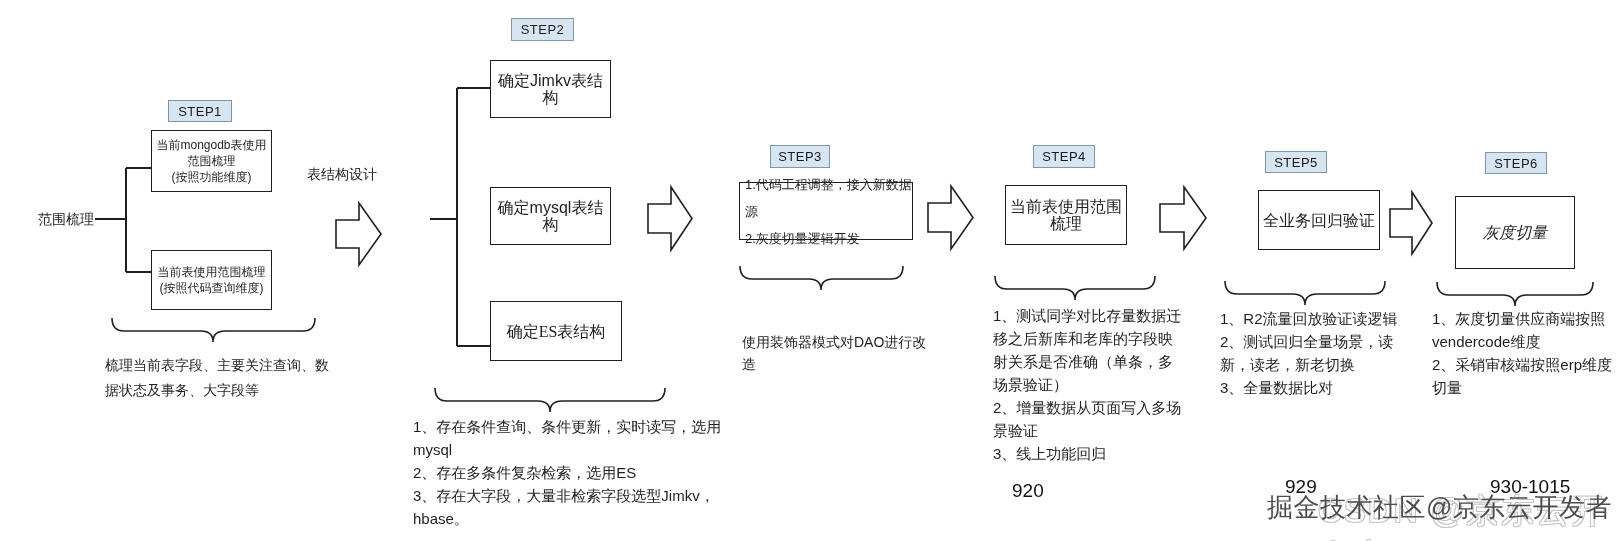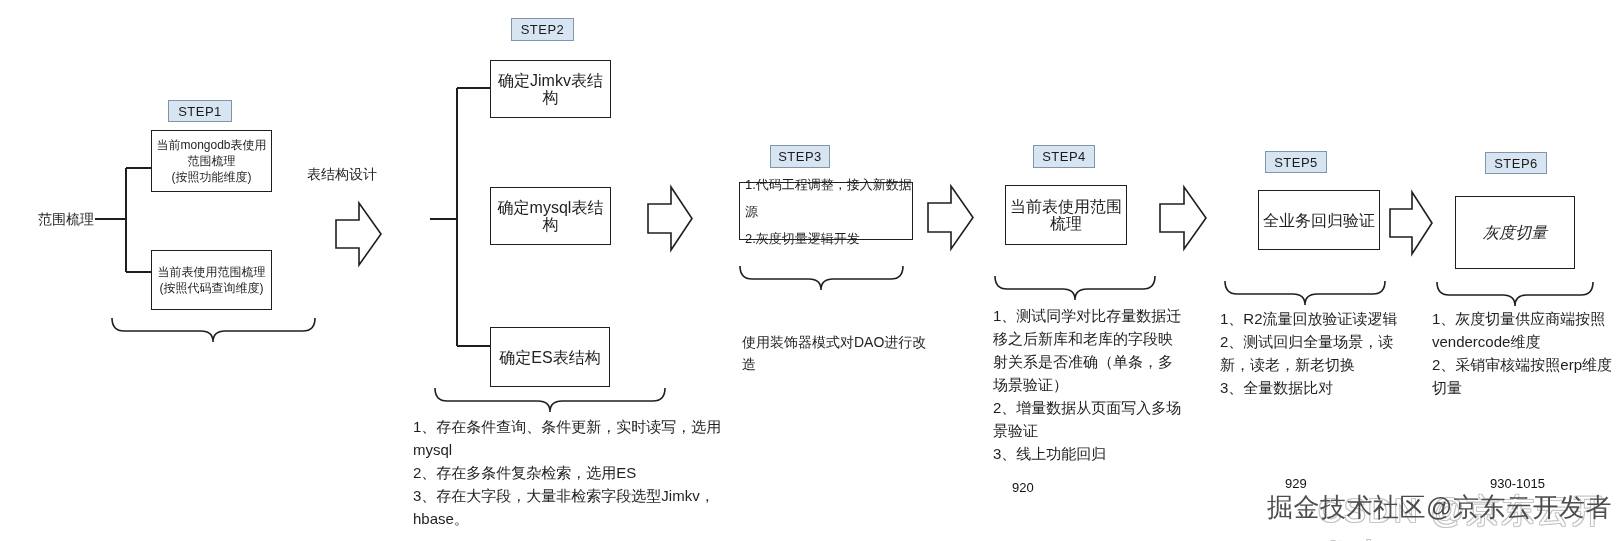--- a/index.html
+++ b/index.html
@@ -25,21 +25,21 @@
     display:flex;align-items:center;justify-content:center;
     text-align:center;white-space:pre-line;box-sizing:border-box;
   }
   .node.small{font-size:12px;line-height:16px;}
   .node.mid{font-size:16px;line-height:17px;}
   .node.left{justify-content:flex-start;text-align:left;padding-left:5px;font-size:13px;line-height:27px;}
   .note{white-space:pre-line;font-size:15px;line-height:23px;}
   .note.n1{font-size:14px;line-height:25px;}
   .note.n3{font-size:14px;line-height:22px;}
   .flow-label{font-size:14px;}
-  .date{font-size:13px;color:#111;}
+  .date{font-size:19px;color:#111;}
   .wm-primary{font-size:26px;color:var(--watermark-text,#4d4d4d);z-index:3;letter-spacing:.5px;}
   .wm-ghost{
     font-size:33px;color:#fff;z-index:2;letter-spacing:2px;
     text-shadow:1px 1px 0 var(--watermark-ghost-outline,#c4c4c4),
                -1px 1px 0 var(--watermark-ghost-outline,#c4c4c4),
                 1px -1px 0 var(--watermark-ghost-outline,#c4c4c4),
                -1px -1px 0 var(--watermark-ghost-outline,#c4c4c4);
   }
 </style>
 </head>
@@ -78,29 +78,31 @@
   <div class="abs badge" style="left:1485px;top:152px;width:60px;height:20px;">STEP6</div>
 
   <div class="abs node small" style="left:151px;top:130px;width:121px;height:62px;">当前mongodb表使用
 范围梳理
 (按照功能维度)</div>
   <div class="abs node small" style="left:151px;top:250px;width:121px;height:60px;">当前表使用范围梳理
 (按照代码查询维度)</div>
 
   <div class="abs node mid" style="left:490px;top:60px;width:121px;height:58px;">确定Jimkv表结构</div>
   <div class="abs node mid" style="left:490px;top:187px;width:121px;height:58px;">确定mysql表结构</div>
-  <div class="abs node mid" style="left:490px;top:327px;width:120px;height:60px;">确定ES表结构</div>
+  <div class="abs node mid" style="left:490px;top:301px;width:132px;height:60px;font-family:Liberation Serif, serif;">确定ES表结构</div>
 
   <div class="abs node left" style="left:739px;top:182px;width:174px;height:58px;">1.代码工程调整，接入新数据源
 2.灰度切量逻辑开发</div>
 
   <div class="abs node mid" style="left:1005px;top:185px;width:122px;height:60px;">当前表使用范围梳理</div>
   <div class="abs node mid" style="left:1235px;top:190px;width:122px;height:60px;margin-left:23px;">全业务回归验证</div>
   <div class="abs node mid" style="left:1455px;top:196px;width:120px;height:73px;font-style:italic;">灰度切量</div>
 
+  <div class="abs note n1" style="left:105px;top:353px;width:235px;">梳理当前表字段、主要关注查询、数
+据状态及事务、大字段等</div>
   <div class="abs note" style="left:413px;top:415px;width:310px;">1、存在条件查询、条件更新，实时读写，选用mysql
 2、存在多条件复杂检索，选用ES
 3、存在大字段，大量非检索字段选型Jimkv，
 hbase。</div>
   <div class="abs note n3" style="left:742px;top:331px;width:200px;">使用装饰器模式对DAO进行改
 造</div>
   <div class="abs note" style="left:993px;top:304px;width:190px;">1、测试同学对比存量数据迁
 移之后新库和老库的字段映
 射关系是否准确（单条，多
 场景验证）

